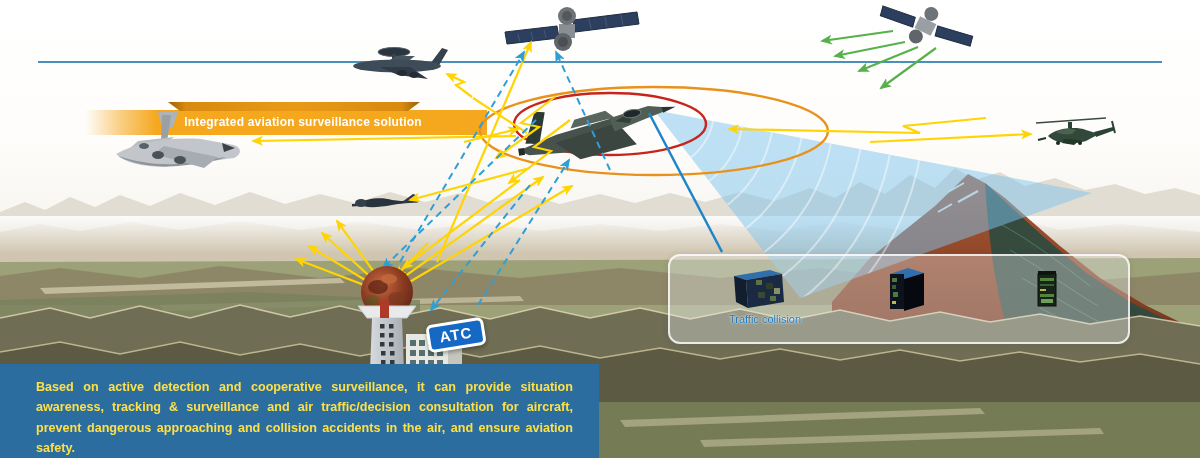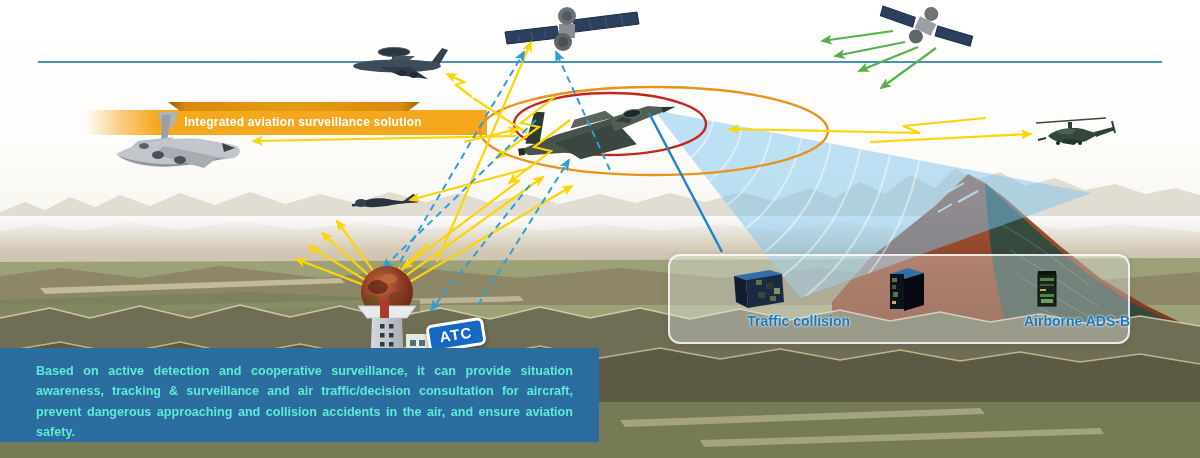--- a/index.html
+++ b/index.html
@@ -43,29 +43,29 @@
     letter-spacing:1px;
   }
 
   
   .panel{
     left:668px; top:254px; width:458px; height:86px;
     background:rgba(236,239,241,.35); border:2px solid rgba(255,255,255,.8);
     border-radius:12px; box-shadow:0 1px 6px rgba(60,60,60,.15);
   }
   .dev-label{
-    position:absolute; text-align:right; color:var(--label-blue);
-    font-weight:bold; font-size:14px; line-height:1.22;
+    position:absolute; text-align:center; color:var(--label-blue);
+    font-weight:normal; font-size:11px; line-height:1.22;
     text-shadow:0 0 3px rgba(255,255,255,.9),0 0 1px rgba(255,255,255,.9);
   }
 
   
   .desc{
-    left:0; top:348px; width:599px; height:94px;
-    background:var(--description-bg); color:#5eead4; box-sizing:border-box;
+    left:0; top:364px; width:599px; height:94px;
+    background:var(--description-bg); color:#fde047; box-sizing:border-box;
     padding:13px 26px 0 36px; font-size:12.6px; font-weight:bold;
     line-height:1.62; text-align:justify;
   }
 </style>
 </head>
 <body>
 
 <div class="stage">
 
   <svg class="abs" style="left:0;top:0" width="1200" height="458" viewBox="0 0 1200 458">
@@ -338,24 +338,20 @@
       <rect x="6" y="10" width="14" height="3" fill="#54833F"></rect>
       <rect x="6" y="16" width="14" height="2" fill="#3C5C31"></rect>
       <rect x="6" y="21" width="6" height="2" fill="#C0B24A"></rect>
       <rect x="6" y="26" width="14" height="3" fill="#54833F"></rect>
       <rect x="7" y="31" width="12" height="4" fill="#6FA05B"></rect>
     </svg>
 
     <div class="dev-label" style="left:10px;top:57px;width:170px">
       <div>Traffic collision</div>
     </div>
-    <div class="dev-label" style="left:300px;top:57px;width:160px">
-      <div>Airborne ADS-B</div>
-      <div></div>
-    </div>
   </div>
 
   <div class="abs atc-sign">
     <span>ATC</span>
   </div>
 
   <div class="abs desc">
     <span>Based on active detection and cooperative surveillance, it can provide situation awareness, tracking &amp; surveillance and air traffic/decision consultation for aircraft, prevent dangerous approaching and collision accidents in the air, and ensure aviation safety.</span>
   </div>
 

